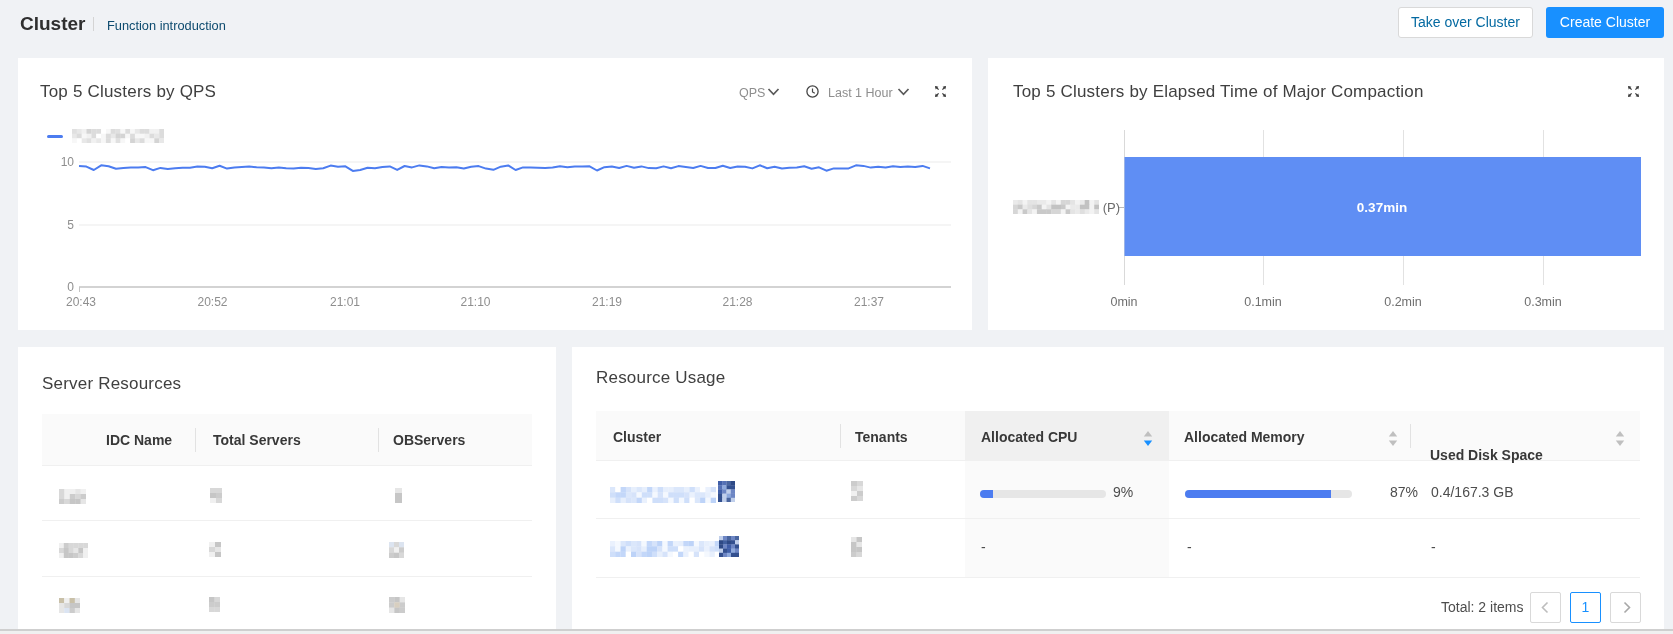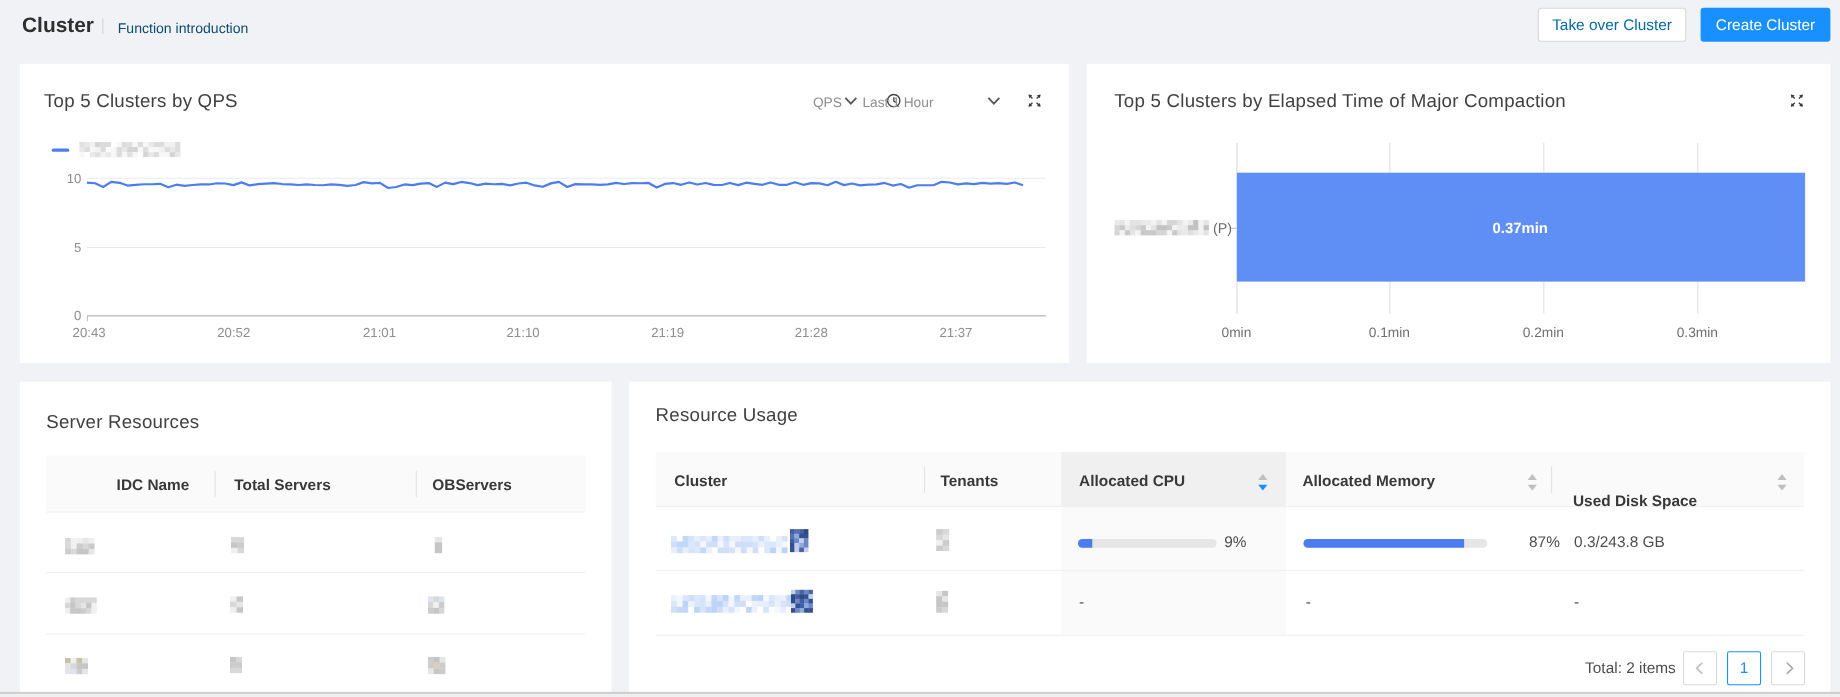--- a/index.html
+++ b/index.html
@@ -23,21 +23,21 @@
 <div class="card" style="left:18px;top:58px;width:954px;height:272px;"></div>
 <div class="ctitle" style="left:40px;top:82px;">Top 5 Clusters by QPS</div>
 <div class="abs" style="left:739px;top:86px;font-size:12.5px;color:#8e8e8e;">QPS</div>
 <svg class="abs" style="left:767px;top:88px" width="13" height="8" viewBox="0 0 13 8">
     <path d="M1.5 1 L6.5 6.3 L11.5 1" fill="none" stroke="#5a5a5a" stroke-width="1.7"></path>
   </svg>
 <svg class="abs" style="left:806px;top:85px" width="13" height="13" viewBox="0 0 13 13">
     <circle cx="6.5" cy="6.5" r="5.6" fill="none" stroke="#454545" stroke-width="1.3"></circle>
     <path d="M6.5 3.4 L6.5 6.9 L8.8 8.2" fill="none" stroke="#454545" stroke-width="1.2"></path>
   </svg>
-<div class="abs" style="left:784px;top:86px;font-size:12.5px;color:#8e8e8e;">Last 1 Hour</div>
+<div class="abs" style="left:828px;top:86px;font-size:12.5px;color:#8e8e8e;">Last 1 Hour</div>
 <svg class="abs" style="left:897px;top:88px" width="13" height="8" viewBox="0 0 13 8">
     <path d="M1.5 1 L6.5 6.3 L11.5 1" fill="none" stroke="#5a5a5a" stroke-width="1.7"></path>
   </svg>
 <svg class="abs" style="left:934px;top:85px" width="13" height="13" viewBox="0 0 13 13">
     <g stroke="#3c3c3c" stroke-width="1.3" fill="#3c3c3c">
       <path d="M4.6 4.6 L1.6 1.6" fill="none"></path>
       <path d="M1 1 L4.4 1.7 L1.7 4.4 Z" stroke="none"></path>
       <path d="M8.4 4.6 L11.4 1.6" fill="none"></path>
       <path d="M12 1 L8.6 1.7 L11.3 4.4 Z" stroke="none"></path>
       <path d="M4.6 8.4 L1.6 11.4" fill="none"></path>
@@ -439,21 +439,21 @@
     <rect x="6.0" y="10.0" width="6.3" height="5.3" fill="#cccccc"></rect>
     <rect x="0.0" y="15.0" width="6.3" height="5.3" fill="#cccccc"></rect>
     <rect x="6.0" y="15.0" width="6.3" height="5.3" fill="#d8d8d8"></rect>
   </svg>
 <div class="abs" style="left:980px;top:490px;width:126px;height:8px;border-radius:4px;background:#e6e6e6;"></div>
 <div class="abs" style="left:980px;top:490px;width:13px;height:8px;border-radius:4px 0 0 4px;background:#4c7cf0;"></div>
 <div class="celltxt" style="left:1113px;top:484px;">9%</div>
 <div class="abs" style="left:1185px;top:490px;width:167px;height:8px;border-radius:4px;background:#e6e6e6;"></div>
 <div class="abs" style="left:1185px;top:490px;width:146px;height:8px;border-radius:4px 0 0 4px;background:#4c7cf0;"></div>
 <div class="celltxt" style="left:1361px;top:484px;margin-left:29px;">87%</div>
-<div class="celltxt" style="left:1431px;top:484px;">0.3/243.8 GB</div>
+<div class="celltxt" style="left:1431px;top:484px;">0.4/167.3 GB</div>
 <svg style="position:absolute;left:610px;top:541px;opacity:1.0" width="110" height="16" viewBox="0 0 110 16">
     <rect x="0.0" y="0.0" width="5.5" height="5.6" fill="#eaf1fd"></rect>
     <rect x="5.2" y="0.0" width="5.5" height="5.6" fill="#f4f8fe"></rect>
     <rect x="10.5" y="0.0" width="5.5" height="5.6" fill="#dbe7fb"></rect>
     <rect x="15.7" y="0.0" width="5.5" height="5.6" fill="#cfdffa"></rect>
     <rect x="21.0" y="0.0" width="5.5" height="5.6" fill="#dbe7fb"></rect>
     <rect x="26.2" y="0.0" width="5.5" height="5.6" fill="#d6e3fa"></rect>
     <rect x="31.4" y="0.0" width="5.5" height="5.6" fill="#f4f8fe"></rect>
     <rect x="36.7" y="0.0" width="5.5" height="5.6" fill="#c3d7f9"></rect>
     <rect x="41.9" y="0.0" width="5.5" height="5.6" fill="#d6e3fa"></rect>

